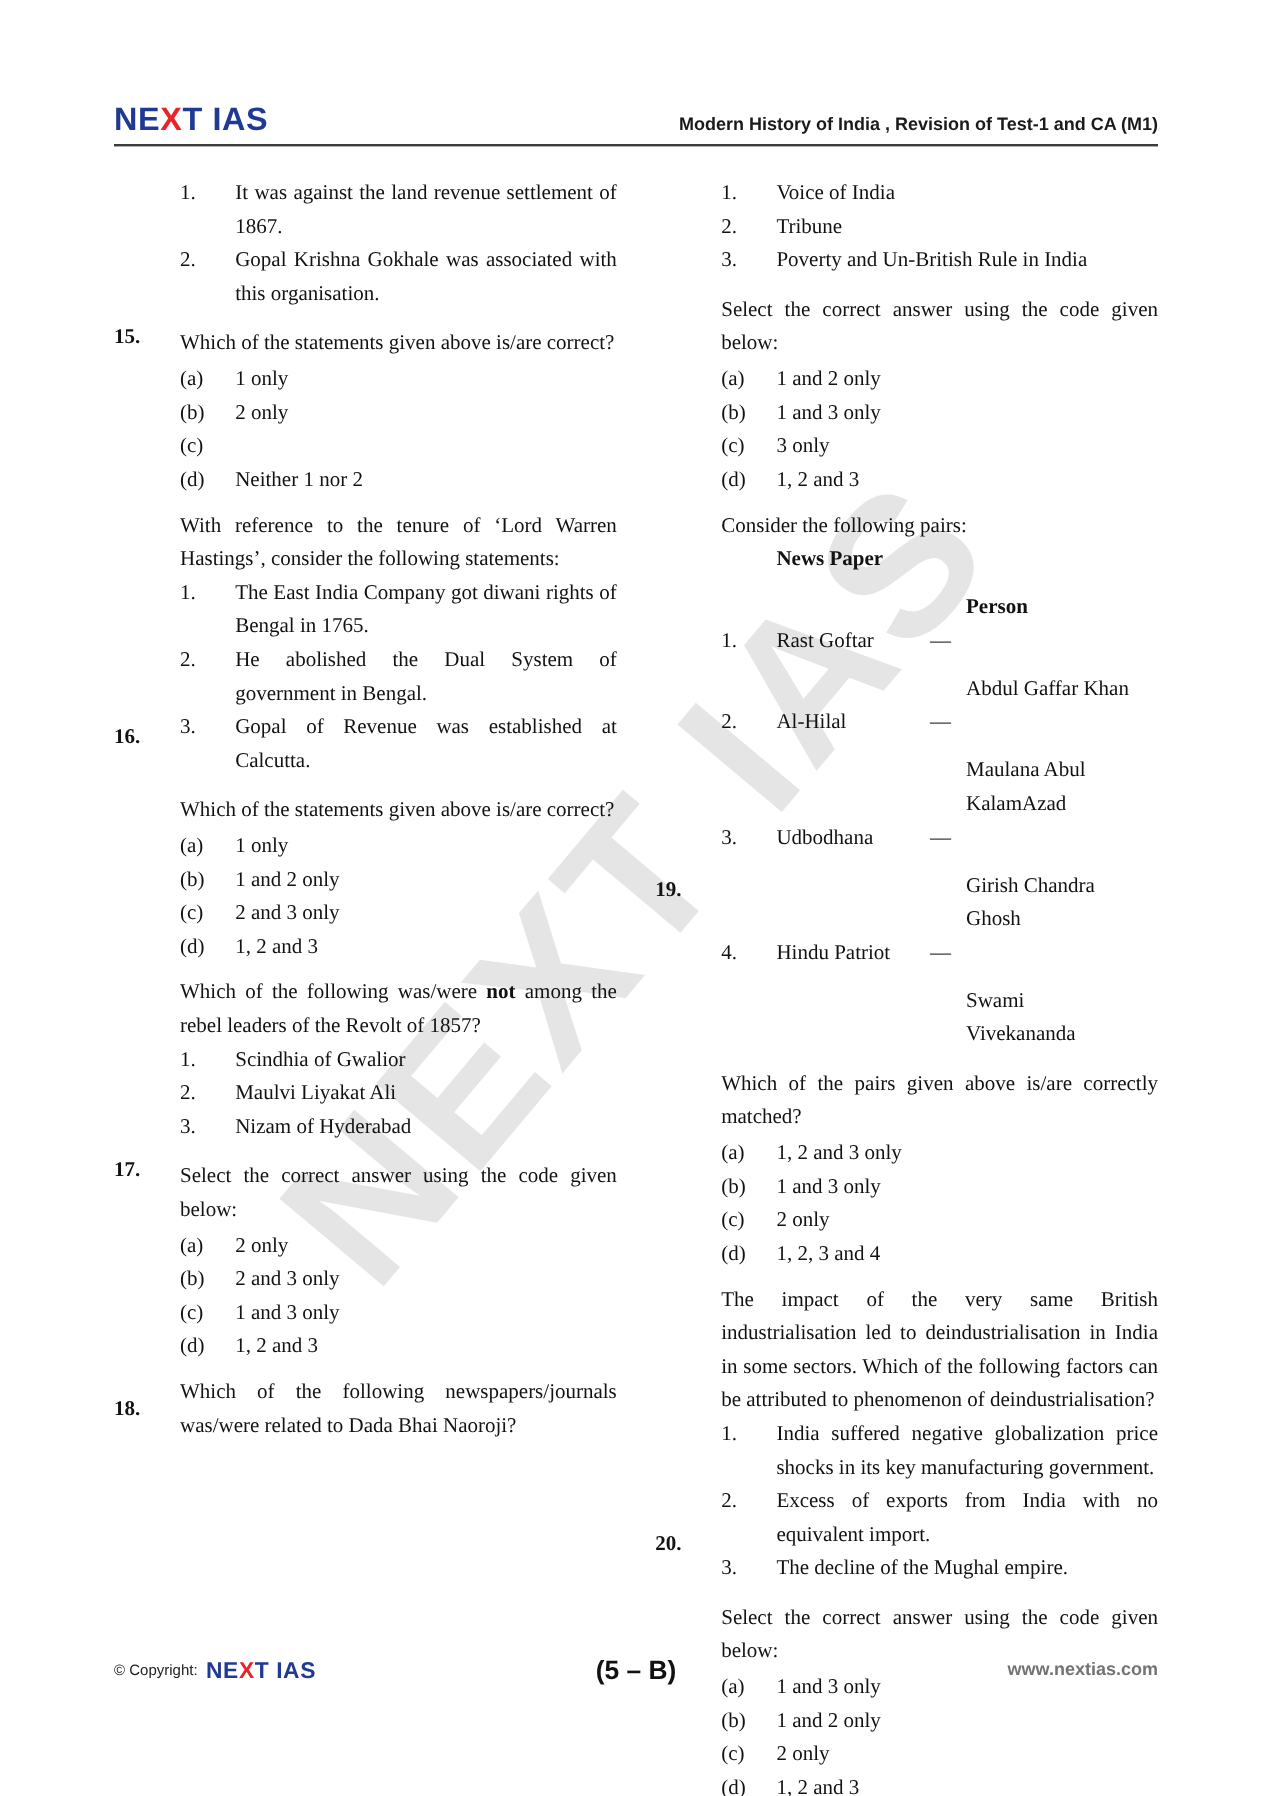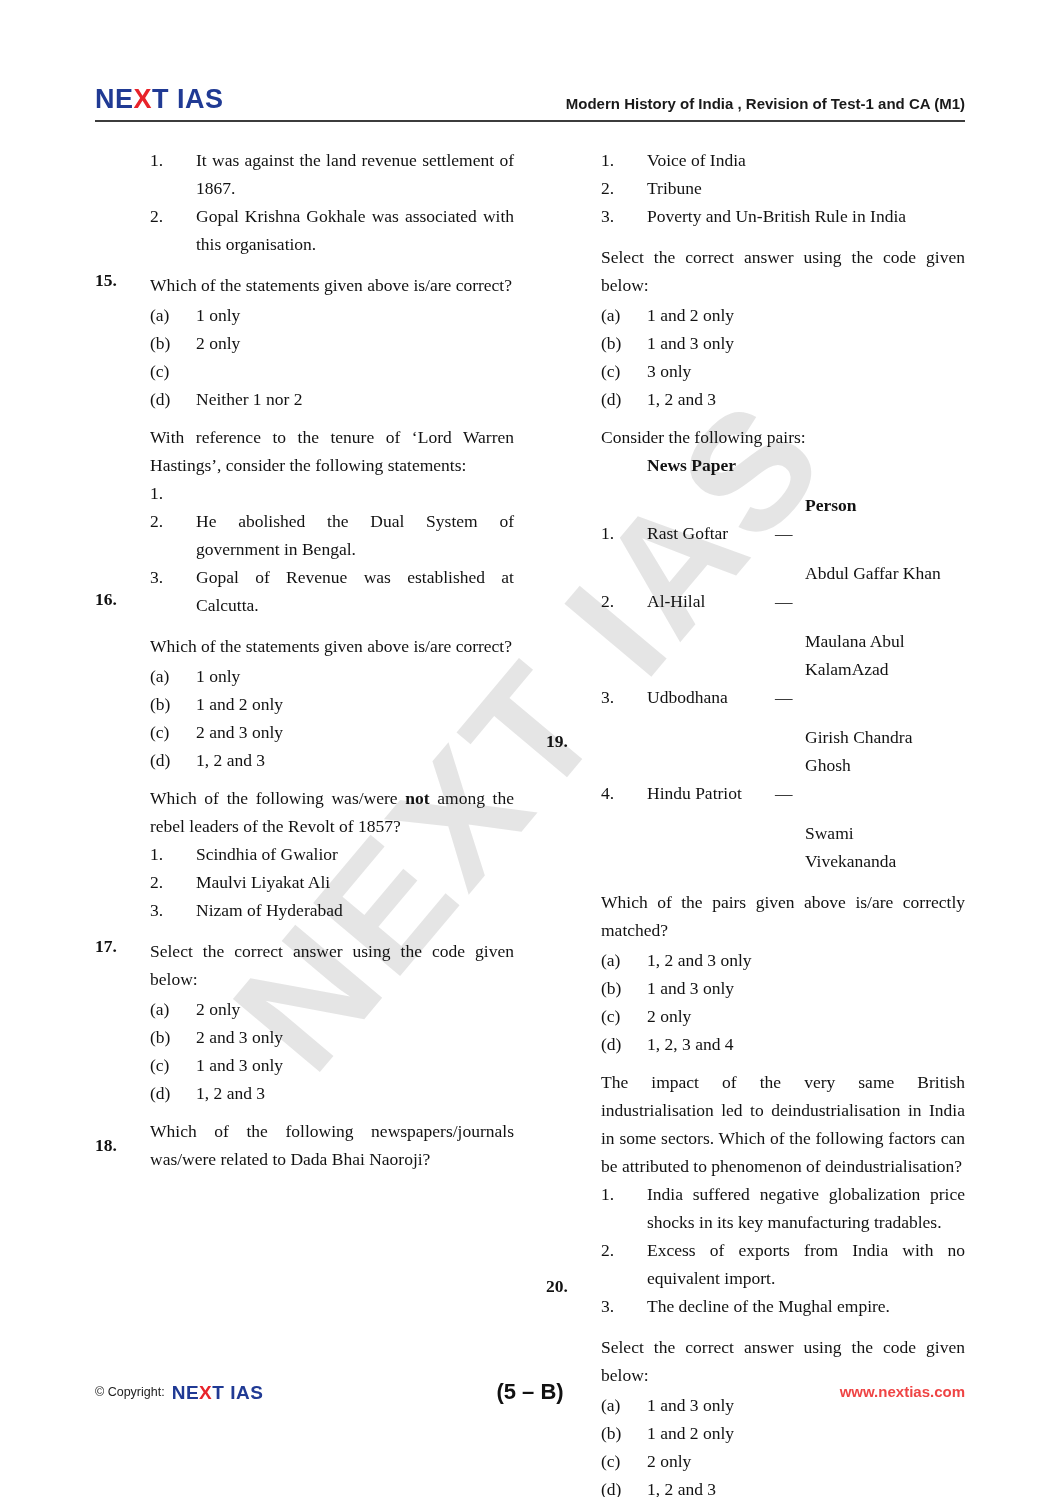--- a/index.html
+++ b/index.html
@@ -60,21 +60,21 @@
     display: flex; align-items: center; justify-content: space-between; z-index: 2;
   }
   .footer-left { display: flex; align-items: center; gap: 7px; }
   .copyright { font-family: "Liberation Sans", sans-serif; font-size: 12.5px; color: #222; }
   .logo-footer { font-size: 19px; line-height: 19px; }
   .page-num {
     position: absolute; left: 50%; transform: translateX(-50%);
     font-family: "Liberation Sans", sans-serif; font-weight: bold;
     font-size: 22px; color: #111;
   }
-  .website { font-family: "Liberation Sans", sans-serif; font-weight: bold; font-size: 15px; color: #ef4444; }
+  .website { font-family: "Liberation Sans", sans-serif; font-weight: bold; font-size: 15px; color: #737373; }
 </style>
 </head>
 <body>
 
 <div class="watermark">NEXT IAS</div>
 
 <div class="header">
   <div class="logo logo-header"><span class="logo-blue">NE</span><span class="logo-red">X</span><span class="logo-blue">T</span><span class="logo-blue"> IAS</span></div>
   <div class="header-title">Modern History of India , Revision of Test-1 and CA (M1)</div>
 </div>
@@ -112,20 +112,21 @@
         </div>
       </div>
     </div>
 
     <div class="question">
       <div class="q-num">16.</div>
       <div class="q-body">
         <p class="q-intro">With reference to the tenure of ‘Lord Warren Hastings’, consider the following statements:</p>
         <div class="stmt">
           <span class="stmt-num">1.</span>
+          <span class="stmt-text">The East India Company got diwani rights of Bengal in 1765.</span>
         </div>
         <div class="stmt">
           <span class="stmt-num">2.</span>
           <span class="stmt-text">He abolished the Dual System of government in Bengal.</span>
         </div>
         <div class="stmt">
           <span class="stmt-num">3.</span>
           <span class="stmt-text">Gopal of Revenue was established at Calcutta.</span>
         </div>
         <p class="q-prompt">Which of the statements given above is/are correct?</p>
@@ -288,21 +289,21 @@
         </div>
       </div>
     </div>
 
     <div class="question">
       <div class="q-num">20.</div>
       <div class="q-body">
         <p class="q-intro">The impact of the very same British industrialisation led to deindustrialisation in India in some sectors. Which of the following factors can be attributed to phenomenon of deindustrialisation?</p>
         <div class="stmt">
           <span class="stmt-num">1.</span>
-          <span class="stmt-text">India suffered negative globalization price shocks in its key manufacturing tradables.</span>
+          <span class="stmt-text">India suffered negative globalization price shocks in its key manufacturing government.</span>
         </div>
         <div class="stmt">
           <span class="stmt-num">2.</span>
           <span class="stmt-text">Excess of exports from India with no equivalent import.</span>
         </div>
         <div class="stmt">
           <span class="stmt-num">3.</span>
           <span class="stmt-text">The decline of the Mughal empire.</span>
         </div>
         <p class="q-prompt">Select the correct answer using the code given below:</p>

